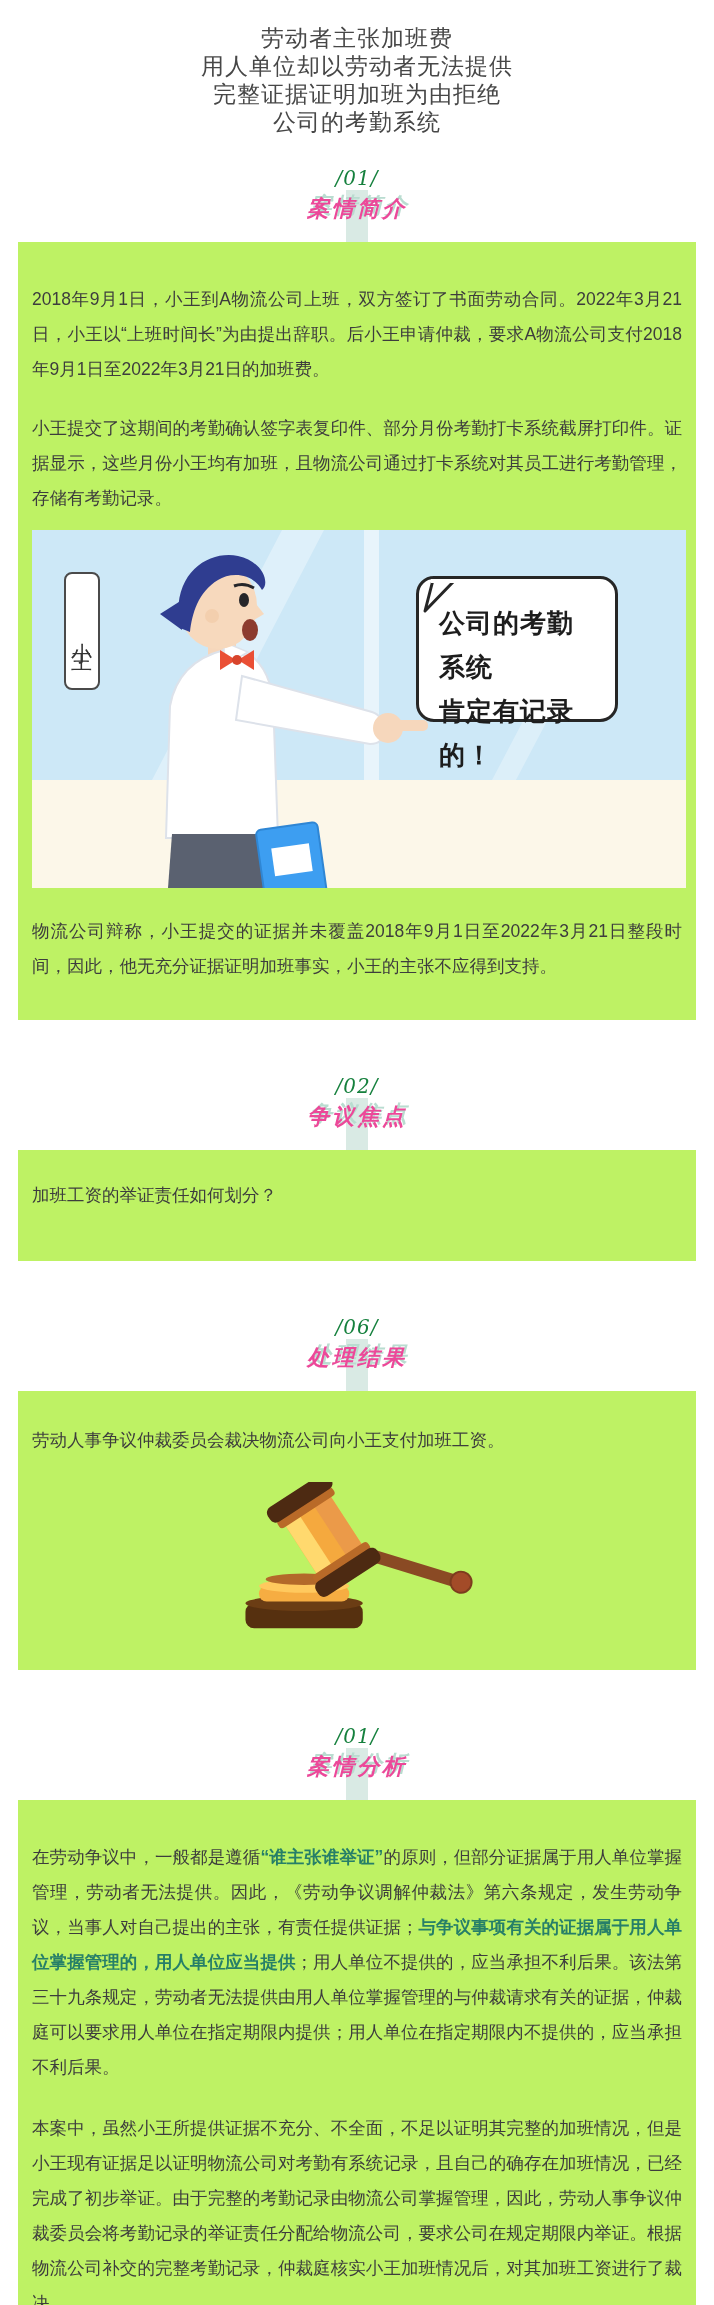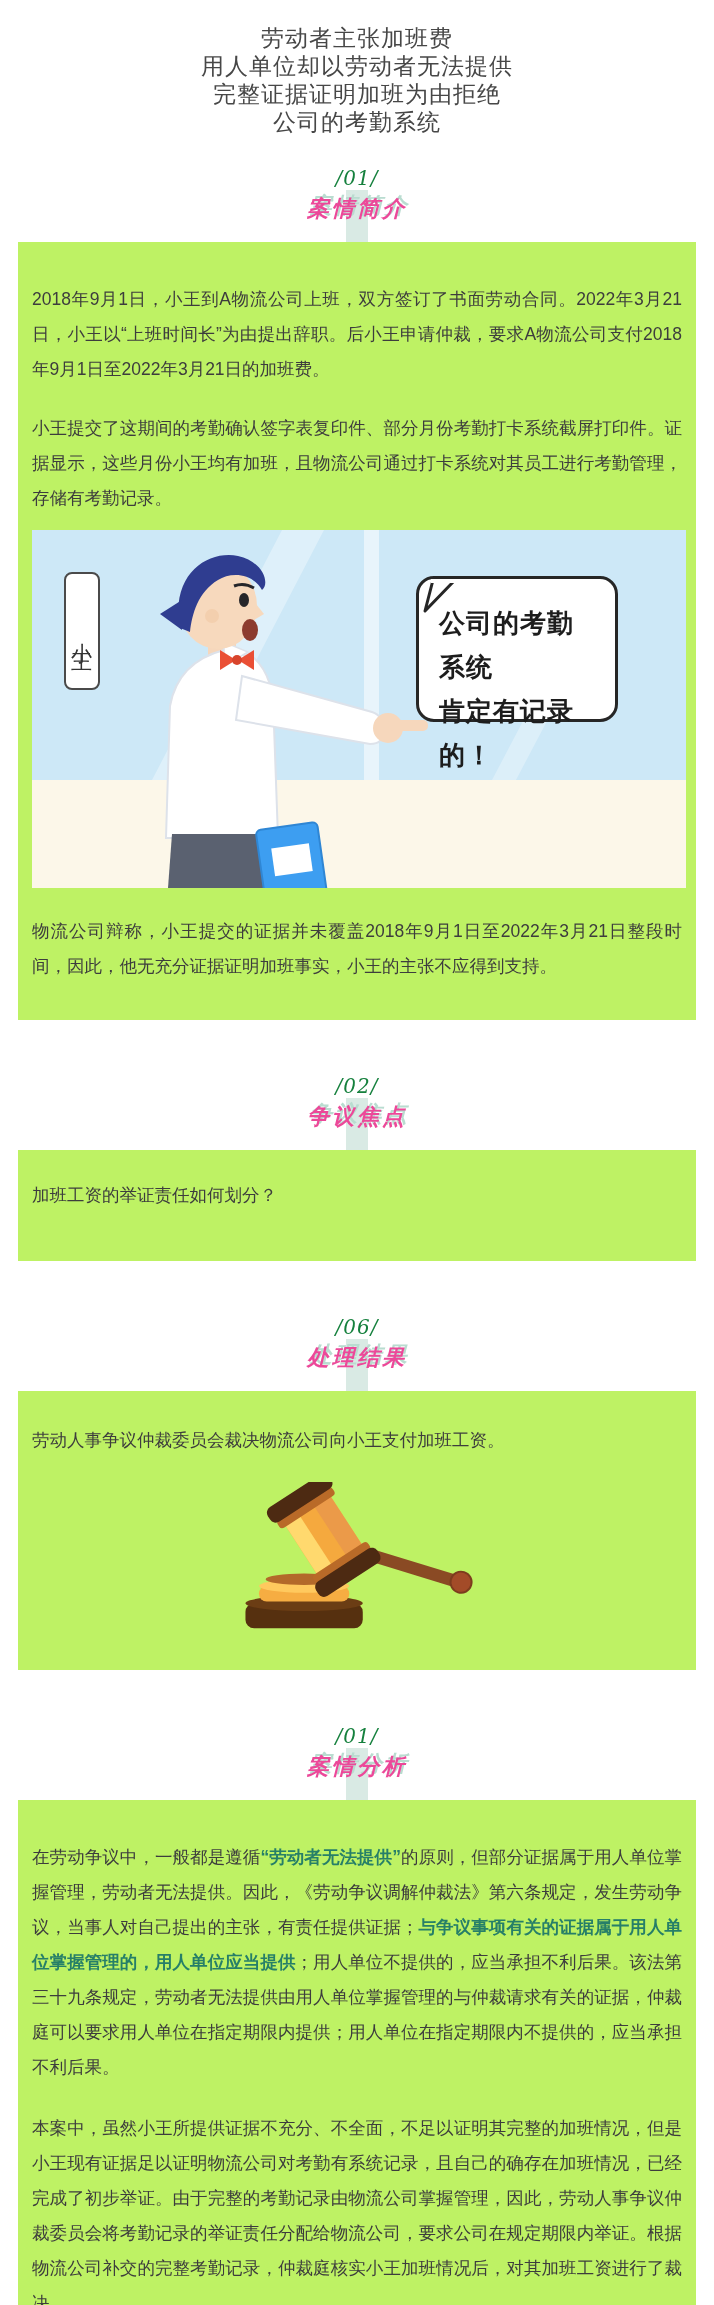--- a/index.html
+++ b/index.html
@@ -187,15 +187,15 @@
   </div>
 </div>
 
 <div class="section-header later">
   <span class="ribbon"></span>
   <span class="section-number">/01/</span>
   <span class="section-title">案情分析</span>
 </div>
 
 <div class="card">
-  <p style="margin-bottom:26px;"><span>在劳动争议中，一般都是遵循</span><span class="em-green">“劳动者无法提供”</span><span>的原则，但部分证据属于用人单位掌握管理，劳动者无法提供。因此，《劳动争议调解仲裁法》第六条规定，发生劳动争议，当事人对自己提出的主张，有责任提供证据；</span><span class="em-green">与争议事项有关的证据属于用人单位掌握管理的，用人单位应当提供</span><span>；用人单位不提供的，应当承担不利后果。该法第三十九条规定，劳动者无法提供由用人单位掌握管理的与仲裁请求有关的证据，仲裁庭可以要求用人单位在指定期限内提供；用人单位在指定期限内不提供的，应当承担不利后果。</span></p>
+  <p style="margin-bottom:26px;"><span>在劳动争议中，一般都是遵循</span><span class="em-green">“谁主张谁举证”</span><span>的原则，但部分证据属于用人单位掌握管理，劳动者无法提供。因此，《劳动争议调解仲裁法》第六条规定，发生劳动争议，当事人对自己提出的主张，有责任提供证据；</span><span class="em-green">与争议事项有关的证据属于用人单位掌握管理的，用人单位应当提供</span><span>；用人单位不提供的，应当承担不利后果。该法第三十九条规定，劳动者无法提供由用人单位掌握管理的与仲裁请求有关的证据，仲裁庭可以要求用人单位在指定期限内提供；用人单位在指定期限内不提供的，应当承担不利后果。</span></p>
   <p><span>本案中，虽然小王所提供证据不充分、不全面，不足以证明其完整的加班情况，但是小王现有证据足以证明物流公司对考勤有系统记录，且自己的确存在加班情况，已经完成了初步举证。由于完整的考勤记录由物流公司掌握管理，因此，劳动人事争议仲裁委员会将考勤记录的举证责任分配给物流公司，要求公司在规定期限内举证。根据物流公司补交的完整考勤记录，仲裁庭核实小王加班情况后，对其加班工资进行了裁决。</span></p>
 </div>
 
 </body></html>

